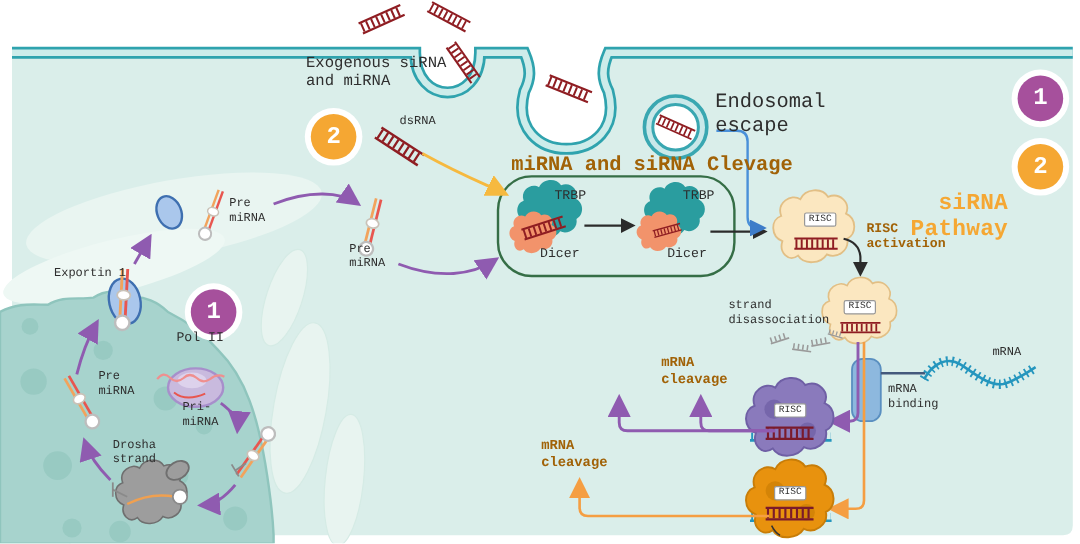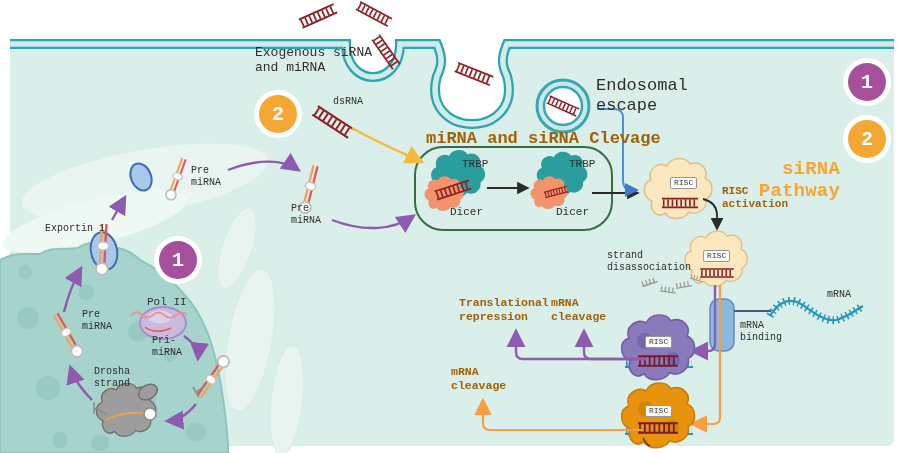--- a/index.html
+++ b/index.html
@@ -241,36 +241,34 @@
 activation</div>
 <div class="risc-tag" style="left:703px;top:250px;">RISC</div>
 <div class="lbl fs105 center" style="left:607px;top:250px;width:90px;">strand
 disassociation</div>
 
 <div class="lbl fs10" style="left:827px;top:289px;">mRNA</div>
 <div class="lbl fs10" style="left:740px;top:320px;">mRNA
 binding</div>
 
 <div class="risc-tag" style="left:645px;top:336px;">RISC</div>
-<div class="lbl bold fs115 center" style="left:459px;top:296px;width:94px;">Translational
-repression</div>
 <div class="lbl bold fs115 center" style="left:551px;top:296px;width:64px;">mRNA
 cleavage</div>
 
 <div class="risc-tag" style="left:645px;top:405px;">RISC</div>
 <div class="lbl bold fs115 center" style="left:451px;top:365px;width:64px;">mRNA
 cleavage</div>
 
 <div class="lbl fs105" style="left:45px;top:223px;">Exportin 1</div>
 <div class="lbl fs105 center" style="left:191px;top:165px;width:46px;">Pre
 miRNA</div>
 <div class="lbl fs105 center" style="left:291px;top:203px;width:46px;">Pre
 miRNA</div>
 <div class="badge badge-purple" style="left:159px;top:241px;">1</div>
-<div class="lbl" style="left:147px;top:296px;">Pol II</div>
+<div class="lbl" style="left:147px;top:276px;">Pol II</div>
 <div class="lbl fs105 center" style="left:152px;top:335px;width:44px;">Pri-
 miRNA</div>
 <div class="lbl fs105 center" style="left:94px;top:366px;width:58px;">Drosha
 strand</div>
 <div class="lbl fs105 center" style="left:82px;top:309px;width:46px;">Pre
 miRNA</div>
 
 </div>
 
 </body></html>

